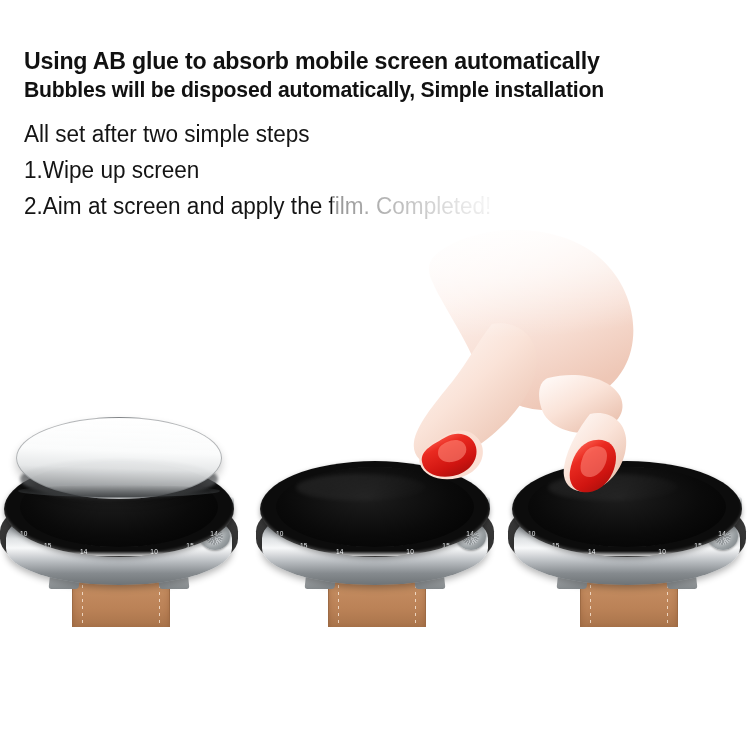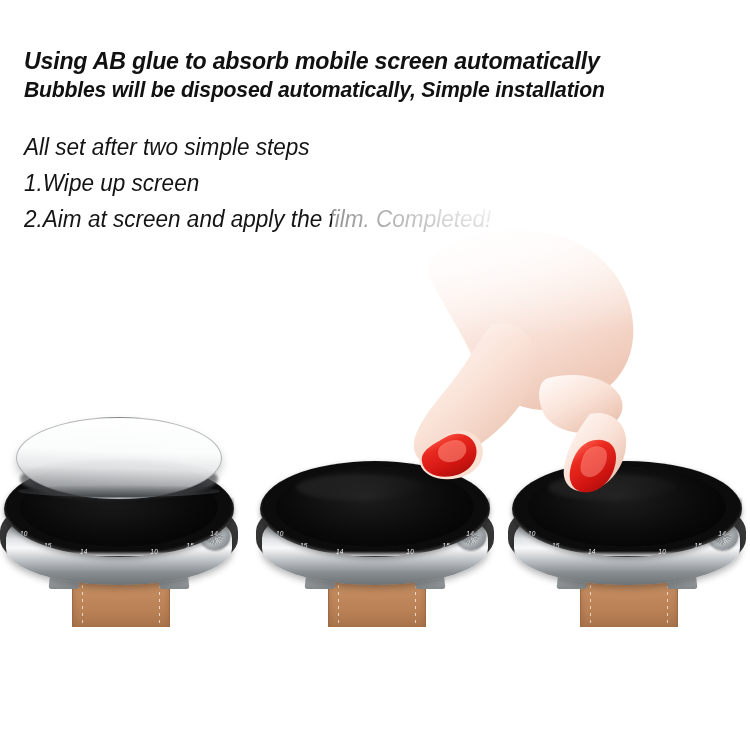--- a/index.html
+++ b/index.html
@@ -9,21 +9,20 @@
   }
   body {
     font-family: "Liberation Sans", sans-serif;
   }
   #page {
     position: relative;
     width: 750px;
     height: 750px;
     background: #ffffff;
     overflow: hidden;
-    font-style: italic;
   }
 
   
   .copy-block {
     position: absolute;
     left: 24px;
     top: 46px;
     width: 710px;
   }
   .headline-1,
@@ -39,21 +38,21 @@
     transform: scaleX(0.985);
     transform-origin: left center;
   }
   .headline-2 {
     font-size: 21.5px;
     line-height: 29px;
     transform: scaleX(0.985);
     transform-origin: left center;
   }
   .steps {
-    margin-top: 24px;
+    margin-top: 11px;
   }
   .step-line {
     font-size: 23px;
     line-height: 36px;
     color: #141414;
     font-weight: normal;
     white-space: nowrap;
     transform: scaleX(0.98);
     transform-origin: left center;
   }

